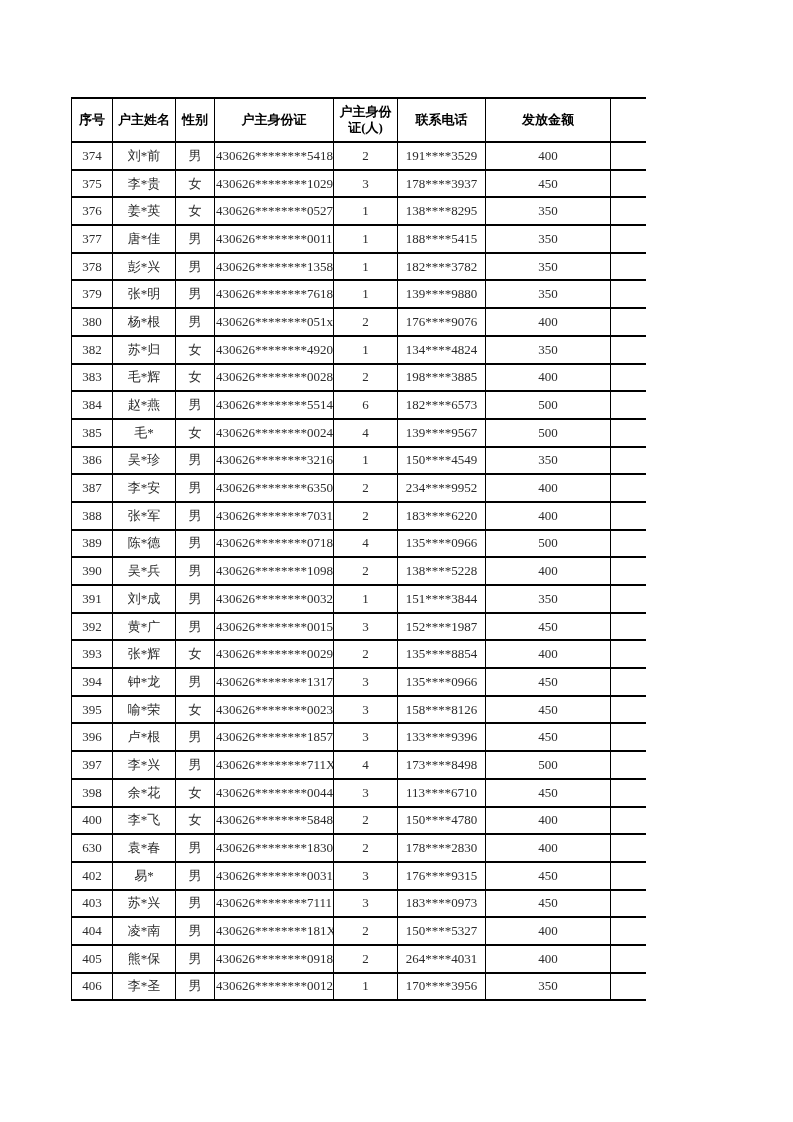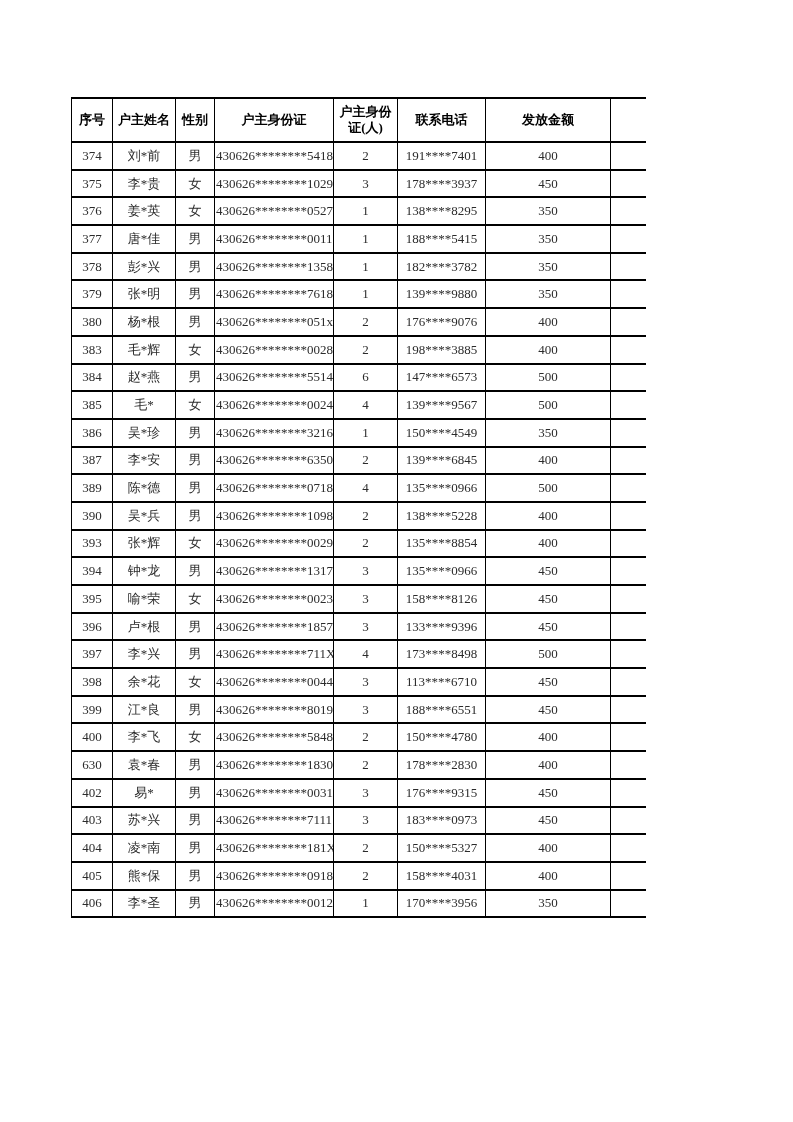--- a/index.html
+++ b/index.html
@@ -77,21 +77,21 @@
           <th>备注</th>
         </tr>
     </thead>
     <tbody id="table-body">
         <tr>
           <td>374</td>
           <td>刘*前</td>
           <td>男</td>
           <td>430626********5418</td>
           <td>2</td>
-          <td>191****7401</td>
+          <td>191****3529</td>
           <td>400</td>
           <td></td>
         </tr>
         <tr>
           <td>375</td>
           <td>李*贵</td>
           <td>女</td>
           <td>430626********1029</td>
           <td>3</td>
           <td>178****3937</td>
@@ -142,36 +142,46 @@
           <td>380</td>
           <td>杨*根</td>
           <td>男</td>
           <td>430626********051x</td>
           <td>2</td>
           <td>176****9076</td>
           <td>400</td>
           <td></td>
         </tr>
         <tr>
+          <td>382</td>
+          <td>苏*归</td>
+          <td>女</td>
+          <td>430626********4920</td>
+          <td>1</td>
+          <td>134****4824</td>
+          <td>350</td>
+          <td></td>
+        </tr>
+        <tr>
           <td>383</td>
           <td>毛*辉</td>
           <td>女</td>
           <td>430626********0028</td>
           <td>2</td>
           <td>198****3885</td>
           <td>400</td>
           <td></td>
         </tr>
         <tr>
           <td>384</td>
           <td>赵*燕</td>
           <td>男</td>
           <td>430626********5514</td>
           <td>6</td>
-          <td>147****6573</td>
+          <td>182****6573</td>
           <td>500</td>
           <td></td>
         </tr>
         <tr>
           <td>385</td>
           <td>毛*</td>
           <td>女</td>
           <td>430626********0024</td>
           <td>4</td>
           <td>139****9567</td>
@@ -187,21 +197,31 @@
           <td>150****4549</td>
           <td>350</td>
           <td></td>
         </tr>
         <tr>
           <td>387</td>
           <td>李*安</td>
           <td>男</td>
           <td>430626********6350</td>
           <td>2</td>
-          <td>139****6845</td>
+          <td>234****9952</td>
+          <td>400</td>
+          <td></td>
+        </tr>
+        <tr>
+          <td>388</td>
+          <td>张*军</td>
+          <td>男</td>
+          <td>430626********7031</td>
+          <td>2</td>
+          <td>183****6220</td>
           <td>400</td>
           <td></td>
         </tr>
         <tr>
           <td>389</td>
           <td>陈*德</td>
           <td>男</td>
           <td>430626********0718</td>
           <td>4</td>
           <td>135****0966</td>
@@ -212,20 +232,40 @@
           <td>390</td>
           <td>吴*兵</td>
           <td>男</td>
           <td>430626********1098</td>
           <td>2</td>
           <td>138****5228</td>
           <td>400</td>
           <td></td>
         </tr>
         <tr>
+          <td>391</td>
+          <td>刘*成</td>
+          <td>男</td>
+          <td>430626********0032</td>
+          <td>1</td>
+          <td>151****3844</td>
+          <td>350</td>
+          <td></td>
+        </tr>
+        <tr>
+          <td>392</td>
+          <td>黄*广</td>
+          <td>男</td>
+          <td>430626********0015</td>
+          <td>3</td>
+          <td>152****1987</td>
+          <td>450</td>
+          <td></td>
+        </tr>
+        <tr>
           <td>393</td>
           <td>张*辉</td>
           <td>女</td>
           <td>430626********0029</td>
           <td>2</td>
           <td>135****8854</td>
           <td>400</td>
           <td></td>
         </tr>
         <tr>
@@ -272,30 +312,20 @@
           <td>398</td>
           <td>余*花</td>
           <td>女</td>
           <td>430626********0044</td>
           <td>3</td>
           <td>113****6710</td>
           <td>450</td>
           <td></td>
         </tr>
         <tr>
-          <td>399</td>
-          <td>江*良</td>
-          <td>男</td>
-          <td>430626********8019</td>
-          <td>3</td>
-          <td>188****6551</td>
-          <td>450</td>
-          <td></td>
-        </tr>
-        <tr>
           <td>400</td>
           <td>李*飞</td>
           <td>女</td>
           <td>430626********5848</td>
           <td>2</td>
           <td>150****4780</td>
           <td>400</td>
           <td></td>
         </tr>
         <tr>
@@ -337,21 +367,21 @@
           <td>150****5327</td>
           <td>400</td>
           <td></td>
         </tr>
         <tr>
           <td>405</td>
           <td>熊*保</td>
           <td>男</td>
           <td>430626********0918</td>
           <td>2</td>
-          <td>158****4031</td>
+          <td>264****4031</td>
           <td>400</td>
           <td></td>
         </tr>
         <tr>
           <td>406</td>
           <td>李*圣</td>
           <td>男</td>
           <td>430626********0012</td>
           <td>1</td>
           <td>170****3956</td>

